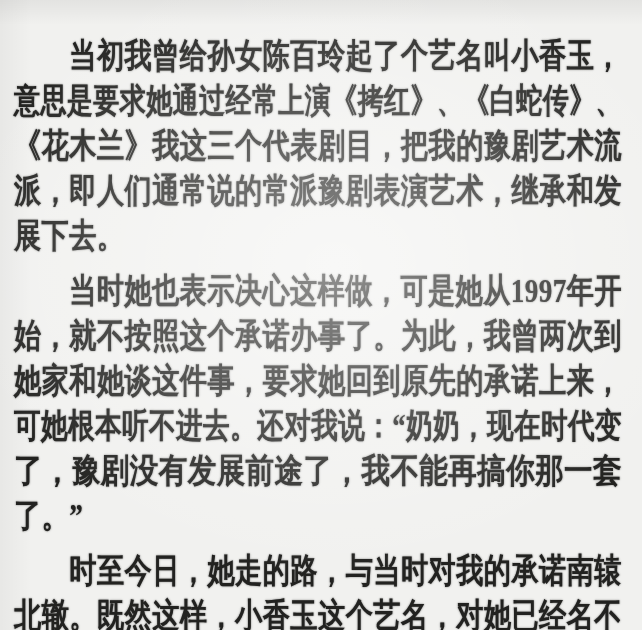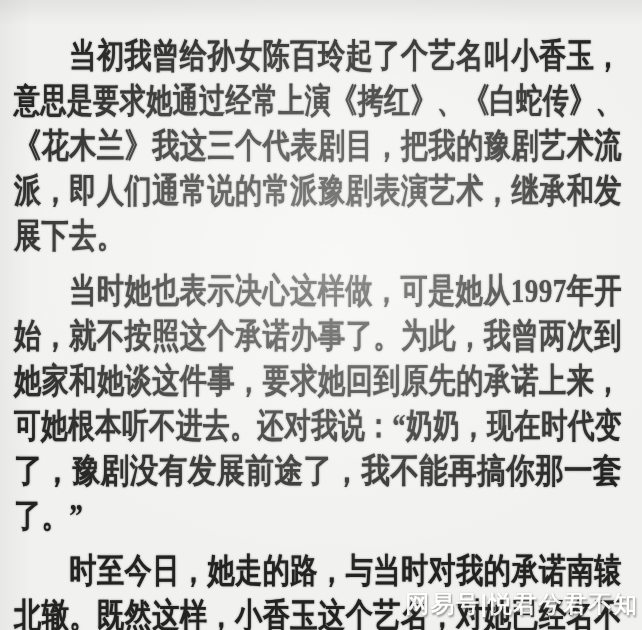--- a/index.html
+++ b/index.html
@@ -86,15 +86,14 @@
         <div class="text-line"><span class="line-inner" style="transform: scaleX(0.801054);">她家和她谈这件事，要求她回到原先的承诺上来，</span></div>
         <div class="text-line"><span class="line-inner" style="transform: scaleX(0.783001);">可她根本听不进去。还对我说：“奶奶，现在时代变</span></div>
         <div class="text-line"><span class="line-inner" style="transform: scaleX(0.839199);">了，豫剧没有发展前途了，我不能再搞你那一套</span></div>
         <div class="text-line"><span class="line-inner" style="transform: scaleX(0.799619);">了。”</span></div>
       </div>
       <div class="paragraph">
         <div class="text-line"><span class="line-inner" style="transform: scaleX(0.801054);">　　时至今日，她走的路，与当时对我的承诺南辕</span></div>
         <div class="text-line"><span class="line-inner" style="transform: scaleX(0.801054);">北辙。既然这样，小香玉这个艺名，对她已经名不</span></div>
       </div>
     </div>
-  <div class="watermark">网易号|悦君兮君不知</div>
   <div class="photo-vignette"></div>
 </div>
 
 </body></html>

